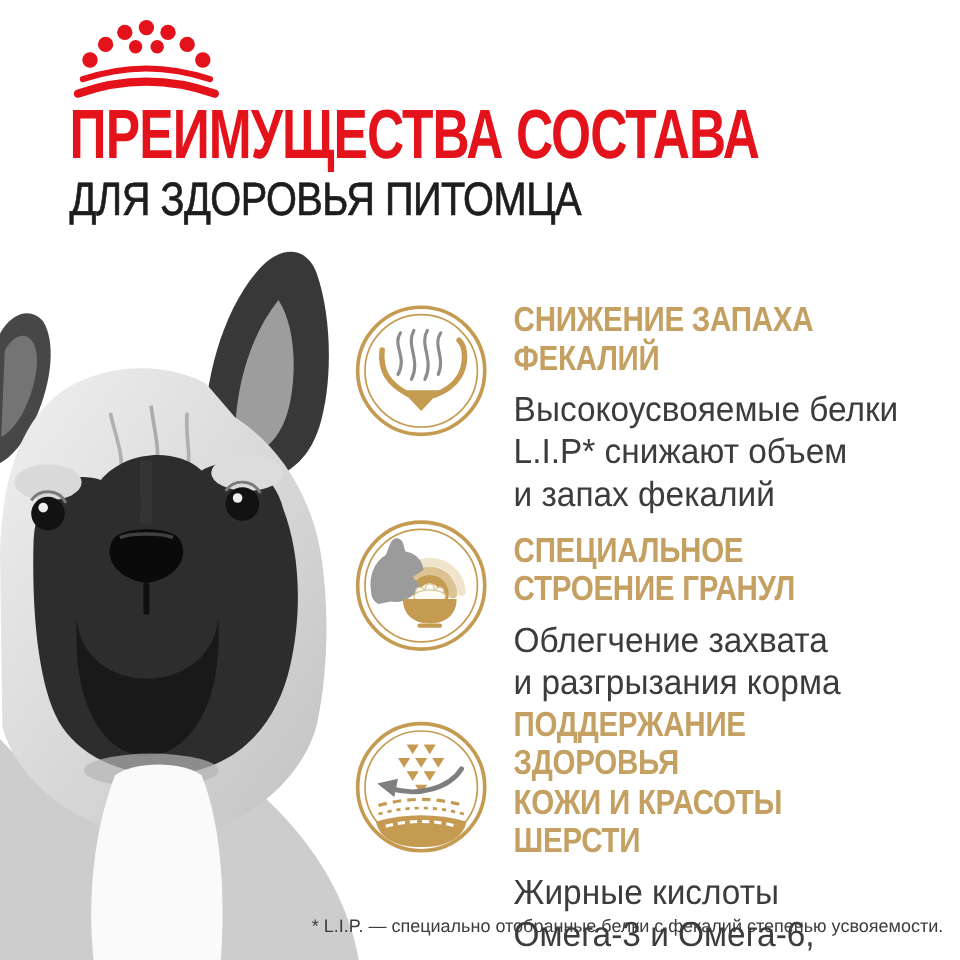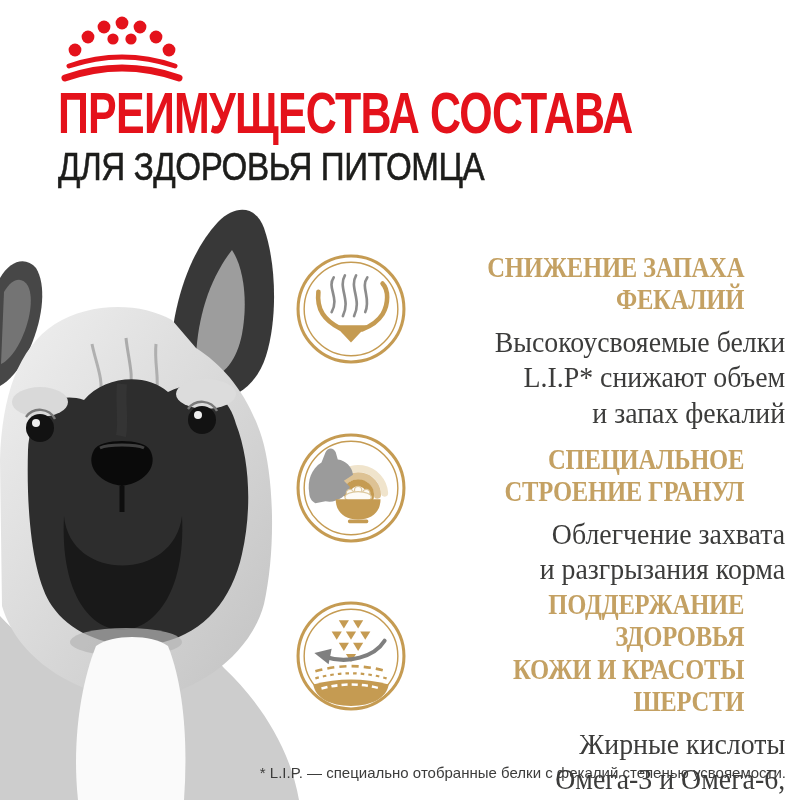--- a/index.html
+++ b/index.html
@@ -1,29 +1,29 @@
 <!DOCTYPE html>
 <html><head>
 <meta charset="utf-8">
 <style>
   html,body{margin:0;padding:0;background:#fff;}
   .canvas{position:relative;width:800px;height:800px;background:#ffffff;overflow:hidden;
-          font-family:"Liberation Sans",sans-serif;text-align:right;}
+          font-family:"Liberation Sans",sans-serif;}
   .logo{position:absolute;left:56px;top:12px;width:132px;height:76px;}
   .main-title{position:absolute;left:58px;top:84px;font-size:58px;font-weight:bold;
               color:#e4121b;transform:scaleX(.74);transform-origin:0 0;
               letter-spacing:-1px;white-space:nowrap;line-height:1;}
   .subtitle{position:absolute;left:58px;top:147px;font-size:39px;font-weight:500;
             color:#1d1d1b;transform:scaleX(.85);transform-origin:0 0;
             letter-spacing:-.5px;white-space:nowrap;line-height:1;
             -webkit-text-stroke:.6px #1d1d1b;}
   .dog{position:absolute;left:0;top:198px;width:320px;height:602px;}
   .benefit-icon{position:absolute;left:295px;width:112px;height:112px;}
   .icon-1{top:253px;} .icon-2{top:432px;} .icon-3{top:600px;}
-  .benefit-text{position:absolute;left:428px;width:372px;font-family:Liberation Serif, serif;}
+  .benefit-text{position:absolute;left:428px;width:372px;}
   .text-1{top:251px;} .text-2{top:430px;margin-top:13px;} .text-3{top:588px;}
   .benefit-title{color:#c4a163;font-weight:bold;font-size:29px;line-height:1.12;
                  white-space:pre-line;transform:scaleX(.85);transform-origin:0 0;
                  letter-spacing:-.3px;}
   .benefit-body{margin-top:9px;font-size:29px;line-height:1.22;color:#3c3c3b;
                 white-space:pre-line;transform:scaleX(.96);transform-origin:0 0;}
   .footnote{position:absolute;right:14px;top:764px;font-size:15px;color:#3c3c3b;
             letter-spacing:0;}
 </style>
 </head>

